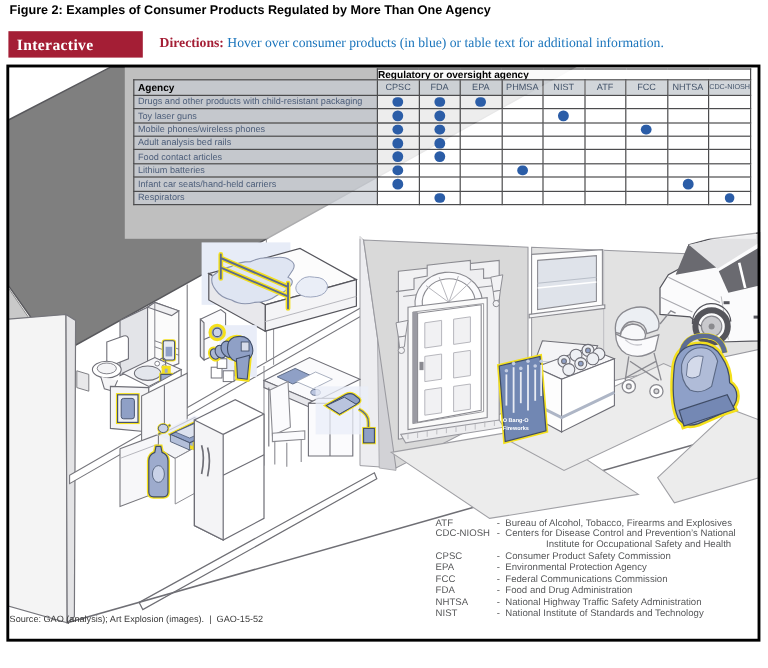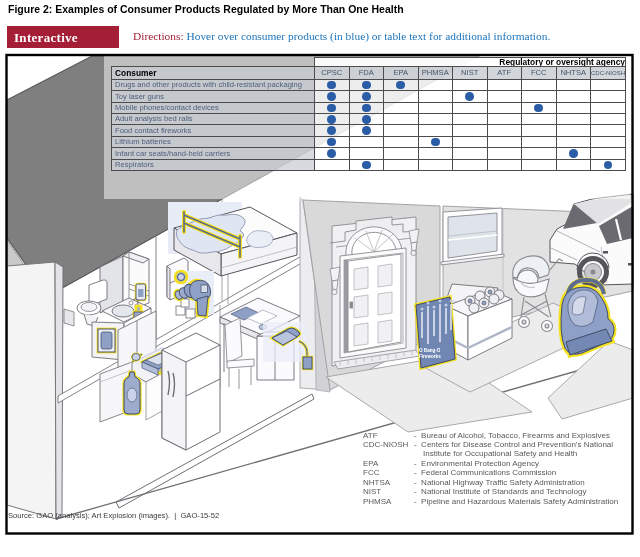--- a/index.html
+++ b/index.html
@@ -12,26 +12,26 @@
 #tbl td.prod{background:rgba(200,204,210,0.72);color:#4d5e7a;font-size:7.6px;padding-left:3px;vertical-align:middle}
 #tbl td.agcell{background:rgba(255,255,255,0.72);text-align:center;vertical-align:middle}
 #tbl td.aghead{background:rgba(205,209,214,0.9);color:#44546a;font-size:7.6px;text-align:center;vertical-align:middle}
 .dot{display:block;width:8.6px;height:8.6px;border-radius:50%;background:#2b5da7;margin:0 auto}
 #legend{position:absolute;left:363px;top:430.5px;font-size:8px;line-height:9.45px;color:#58595b}
 #legend .ab{display:inline-block;width:51px}
 </style>
 </head>
 <body>
 
-<div class="abs" style="left:8px;top:3px;font-size:10.5px;font-weight:bold;color:#000">Figure 2: Examples of Consumer Products Regulated by More Than One Health</div>
+<div class="abs" style="left:8px;top:3px;font-size:10.5px;font-weight:bold;color:#000">Figure 2: Examples of Consumer Products Regulated by More Than One Agency</div>
 
 <div class="abs" style="left:7px;top:26px;width:112px;height:22px;background:#a41e35"></div>
 <div class="abs" style="left:14px;top:30px;font-family:'Liberation Serif',serif;font-size:13px;font-weight:bold;color:#fff;letter-spacing:0.3px">Interactive</div>
 
-<div class="abs" style="left:133px;top:30px;font-family:'Liberation Serif',serif;font-size:11.4px"><span style="color:#a41e35;font-weight:normal">Directions:</span> <span style="color:#1b75bc">Hover over consumer products (in blue) or table text for additional information.</span></div>
+<div class="abs" style="left:133px;top:30px;font-family:'Liberation Serif',serif;font-size:11.4px"><span style="color:#a41e35;font-weight:bold">Directions:</span> <span style="color:#1b75bc">Hover over consumer products (in blue) or table text for additional information.</span></div>
 
 <svg class="abs" style="left:0;top:0" width="640" height="557" viewBox="0 0 640 557">
 
   <rect x="6" y="55" width="627" height="479" fill="#ffffff"></rect>
 
   <polygon points="7,100 92,56 479,56 48,296 7,238" fill="#7f7f7f" stroke="#58585c" stroke-width="1.2"></polygon>
 
   <polygon points="7,240 7,267 46,297" fill="#c9c9c9" stroke="#8a8a8a" stroke-width="0.8"></polygon>
 
   <g stroke="#76767c" stroke-width="1">
@@ -384,24 +384,24 @@
 </svg>
 
 <table id="tbl" cellspacing="0">
   <colgroup>
       <col style="width:203px">
       <col span="9" style="width:34.5px">
     </colgroup>
   <tbody>
       <tr class="h1">
     <td class="noborder"></td>
-    <td colspan="9" style="background:rgba(255,255,255,0.92);text-align:right;font-size:8.4px;font-weight:bold;color:#000">Regulatory or oversight agency</td>
+    <td colspan="9" style="background:rgba(255,255,255,0.92);text-align:left;font-size:8.4px;font-weight:bold;color:#000">Regulatory or oversight agency</td>
   </tr>
   <tr class="h2">
-    <td class="prod" style="font-weight:bold;color:#000;font-size:8.4px">Consumer</td>
+    <td class="prod" style="font-weight:bold;color:#000;font-size:8.4px">Agency</td>
     <td class="aghead">CPSC</td>
         <td class="aghead">FDA</td>
         <td class="aghead">EPA</td>
         <td class="aghead">PHMSA</td>
         <td class="aghead">NIST</td>
         <td class="aghead">ATF</td>
         <td class="aghead">FCC</td>
         <td class="aghead">NHTSA</td>
         <td class="aghead" style="font-size:6px">CDC-NIOSH</td>
   </tr>
@@ -435,21 +435,21 @@
         <td class="agcell"></td>
         <td class="agcell">
           <span class="dot"></span>
         </td>
         <td class="agcell"></td>
         <td class="agcell"></td>
         <td class="agcell"></td>
         <td class="agcell"></td>
       </tr>
   <tr>
-        <td class="prod">Mobile phones/contact devices</td>
+        <td class="prod">Mobile phones/wireless phones</td>
         <td class="agcell">
           <span class="dot"></span>
         </td>
         <td class="agcell">
           <span class="dot"></span>
         </td>
         <td class="agcell"></td>
         <td class="agcell"></td>
         <td class="agcell"></td>
         <td class="agcell"></td>
@@ -469,21 +469,21 @@
         </td>
         <td class="agcell"></td>
         <td class="agcell"></td>
         <td class="agcell"></td>
         <td class="agcell"></td>
         <td class="agcell"></td>
         <td class="agcell"></td>
         <td class="agcell"></td>
       </tr>
   <tr>
-        <td class="prod">Food contact fireworks</td>
+        <td class="prod">Food contact articles</td>
         <td class="agcell">
           <span class="dot"></span>
         </td>
         <td class="agcell">
           <span class="dot"></span>
         </td>
         <td class="agcell"></td>
         <td class="agcell"></td>
         <td class="agcell"></td>
         <td class="agcell"></td>
@@ -538,21 +538,22 @@
         <td class="agcell">
           <span class="dot"></span>
         </td>
       </tr>
 </tbody>
   </table>
 
 <div id="legend">
   <div><span class="ab">ATF</span>-&nbsp; Bureau of Alcohol, Tobacco, Firearms and Explosives</div>
   <div><span class="ab">CDC-NIOSH</span>-&nbsp; Centers for Disease Control and Prevention’s National</div>
-  <div style="margin-left:60px">Institute for Occupational Safety and Health</div>
+  <div style="margin-left:92px">Institute for Occupational Safety and Health</div>
+  <div><span class="ab">CPSC</span>-&nbsp; Consumer Product Safety Commission</div>
   <div><span class="ab">EPA</span>-&nbsp; Environmental Protection Agency</div>
   <div><span class="ab">FCC</span>-&nbsp; Federal Communications Commission</div>
+  <div><span class="ab">FDA</span>-&nbsp; Food and Drug Administration</div>
   <div><span class="ab">NHTSA</span>-&nbsp; National Highway Traffic Safety Administration</div>
   <div><span class="ab">NIST</span>-&nbsp; National Institute of Standards and Technology</div>
-  <div><span class="ab">PHMSA</span>-&nbsp; Pipeline and Hazardous Materials Safety Administration</div>
 </div>
 
 <div class="abs" style="left:8px;top:511px;font-size:7.6px;color:#3a3a3a">Source: GAO (analysis); Art Explosion (images). &nbsp;|&nbsp; GAO-15-52</div>
 
 </body></html>

